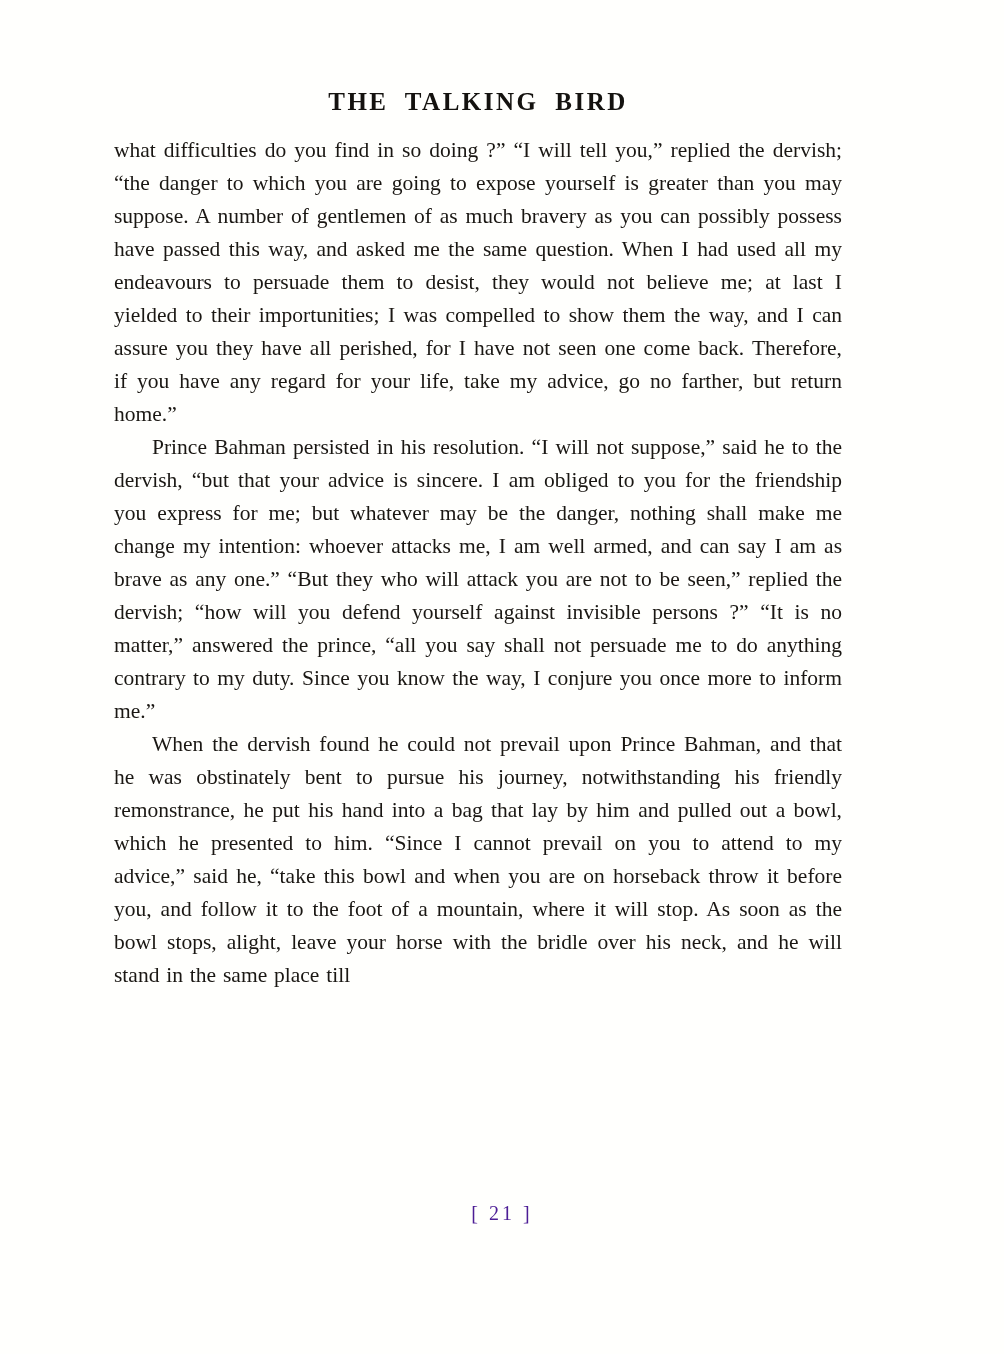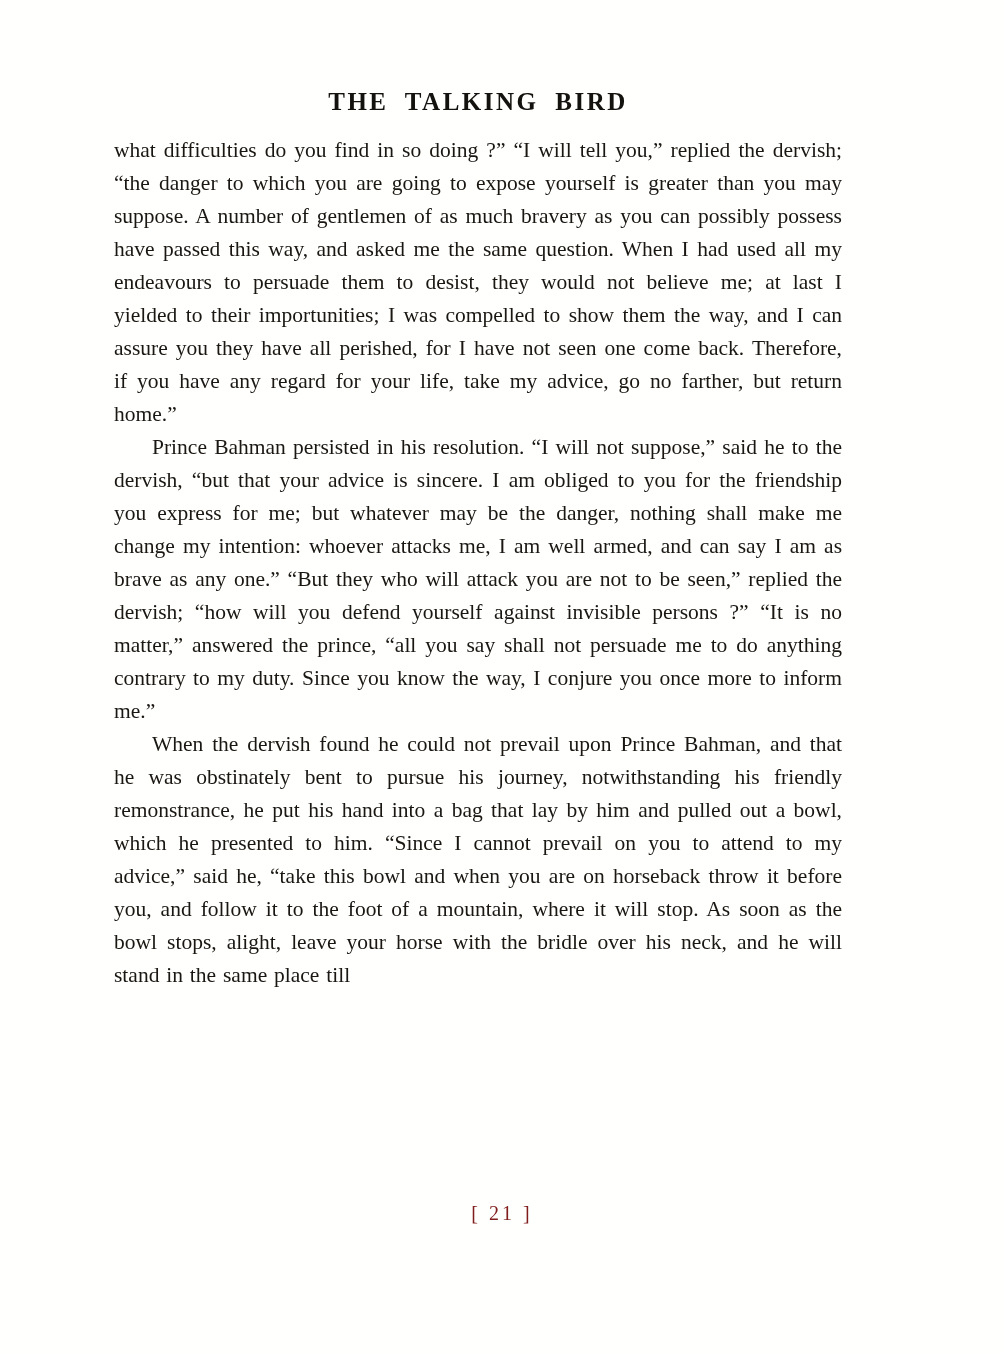--- a/index.html
+++ b/index.html
@@ -47,21 +47,21 @@
     text-indent: 0;
   }
   .page-number {
     position: absolute;
     left: 0;
     top: 1202px;
     width: 100%;
     text-align: center;
     font-size: 20px;
     letter-spacing: 3px;
-    color: #7f1d1d;
+    color: #4c1d95;
   }
 </style>
 </head>
 <body>
 
 <div class="sheet">
   <div class="text-block">
     <h1 class="running-head">THE TALKING BIRD</h1>
     <div class="body-text">
       <p class="no-indent">what difficulties do you find in so doing ?”  “I will tell you,” replied the dervish; “the danger to which you are going to expose yourself is greater than you may suppose.  A number of gentlemen of as much bravery as you can possibly possess have passed this way, and asked me the same question.  When I had used all my endeavours to persuade them to desist, they would not believe me;  at last I yielded to their importunities; I was compelled to show them the way, and I can assure you they have all perished, for I have not seen one come back.  Therefore, if you have any regard for your life, take my advice, go no farther, but return home.”</p>

